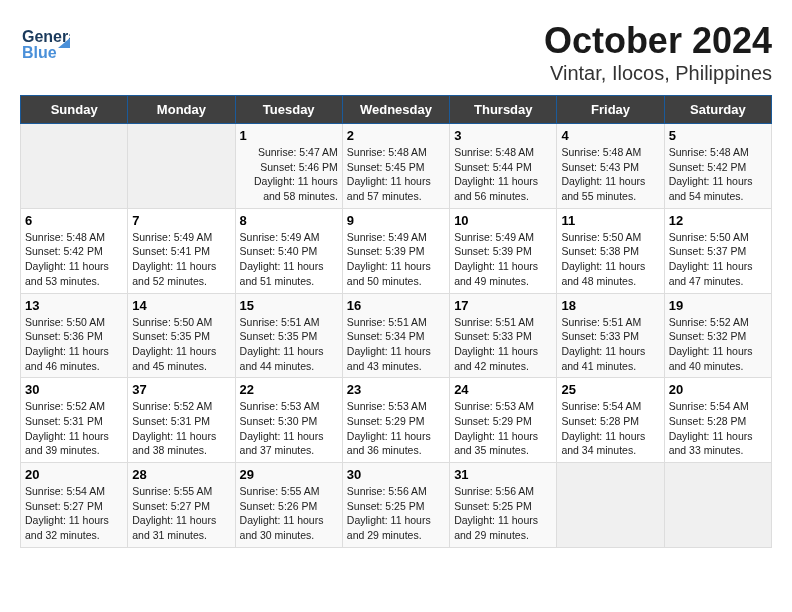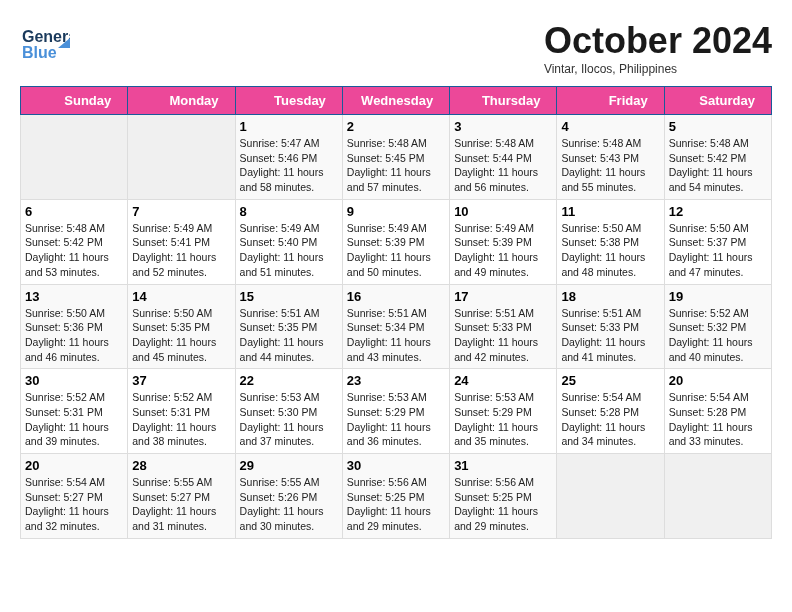--- a/index.html
+++ b/index.html
@@ -15,42 +15,42 @@
       justify-content: space-between;
       align-items: flex-start;
       margin-bottom: 10px;
     }
     .logo {
       display: flex;
       flex-direction: column;
       align-items: flex-start;
     }
     .title-block {
-      text-align: left;
+      text-align: right;
       margin-left: 32px;
     }
     .main-title {
       font-size: 36px;
       font-weight: bold;
       color: #1a1a1a;
     }
     .subtitle {
-      font-size: 12px;
+      font-size: 20px;
       color: #333;
     }
     table {
       width: 100%;
       border-collapse: collapse;
       font-size: 11px;
     }
     thead th {
-      background-color: #ec4899;
+      background-color: #404040;
       color: white;
       padding: 6px 16px;
-      text-align: right;
+      text-align: center;
       font-size: 13px;
       font-weight: bold;
       border: 1px solid #1a5a9a;
     }
     td {
       vertical-align: top;
       padding: 4px;
       border: 1px solid #ddd;
       min-height: 80px;
       width: 14.28%;
@@ -110,21 +110,21 @@
         <th>Friday</th>
         <th>Saturday</th>
       </tr>
   </thead>
   <tbody id="calendar-body">
   <tr>
         <td class="empty-cell"></td>
         <td class="empty-cell"></td>
         <td>
           <span class="day-number">1</span>
-          <div class="day-info" style="white-space: pre-line;">Sunrise: 5:47 AM
+          <div class="day-info" style="white-space: pre-line; text-align: right;">Sunrise: 5:47 AM
 Sunset: 5:46 PM
 Daylight: 11 hours and 58 minutes.</div>
         </td>
         <td>
           <span class="day-number">2</span>
           <div class="day-info" style="white-space: pre-line;">Sunrise: 5:48 AM
 Sunset: 5:45 PM
 Daylight: 11 hours and 57 minutes.</div>
         </td>
         <td>

